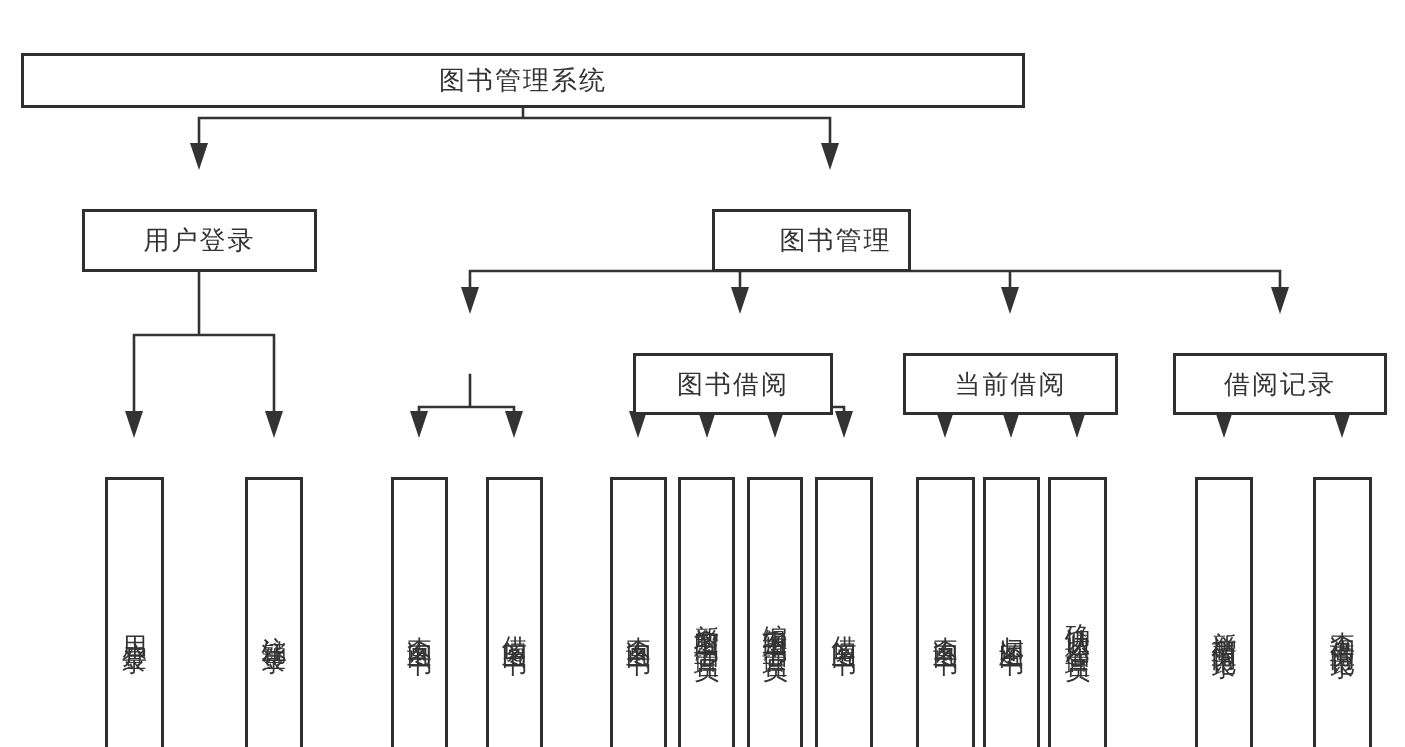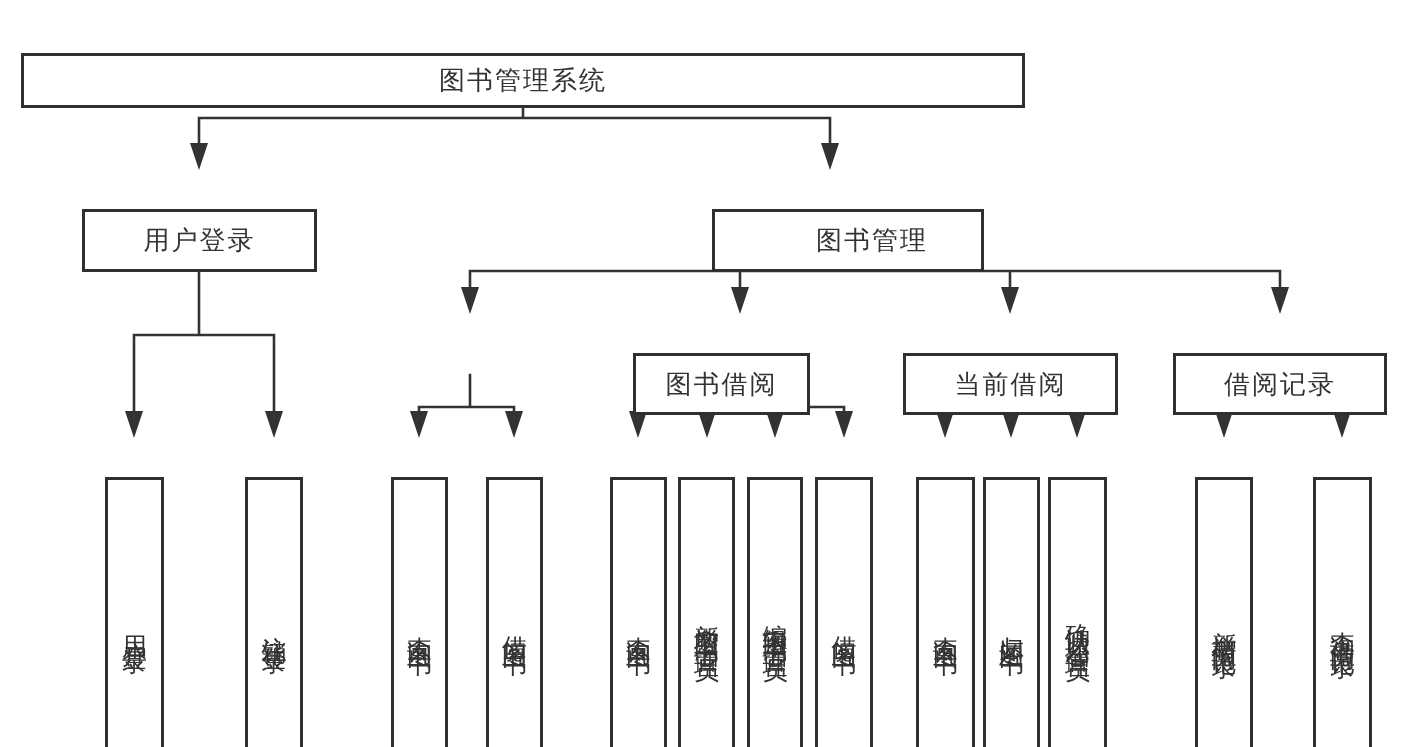--- a/index.html
+++ b/index.html
@@ -81,24 +81,24 @@
       <polygon points="1215,411 1233,411 1224,438" fill="#333333"></polygon>
       <polygon points="1333,411 1351,411 1342,438" fill="#333333"></polygon>
     </svg>
   <div id="nodes">
       <div class="node h" style="left: 21px; top: 13px; width: 1004px; height: 55px;">
     <span class="node-label">图书管理系统</span>
   </div>
       <div class="node h" style="left: 82px; top: 169px; width: 235px; height: 63px;">
     <span class="node-label">用户登录</span>
   </div>
-      <div class="node h" style="left: 712px; top: 169px; width: 272px; height: 63px; padding-left: 48px;">
+      <div class="node h" style="left: 712px; top: 169px; width: 199px; height: 63px; padding-left: 48px;">
     <span class="node-label">图书管理</span>
   </div>
-      <div class="node h" style="left: 633px; top: 313px; width: 177px; height: 62px;">
+      <div class="node h" style="left: 633px; top: 313px; width: 200px; height: 62px;">
     <span class="node-label">图书借阅</span>
   </div>
       <div class="node h" style="left: 903px; top: 313px; width: 215px; height: 62px;">
     <span class="node-label">当前借阅</span>
   </div>
       <div class="node h" style="left: 1173px; top: 313px; width: 214px; height: 62px; align-items: center;">
     <span class="node-label">借阅记录</span>
   </div>
       <div class="node v" style="left: 105px; top: 437px; width: 59px; height: 298px;">
     <span class="node-label">用户登录</span>

